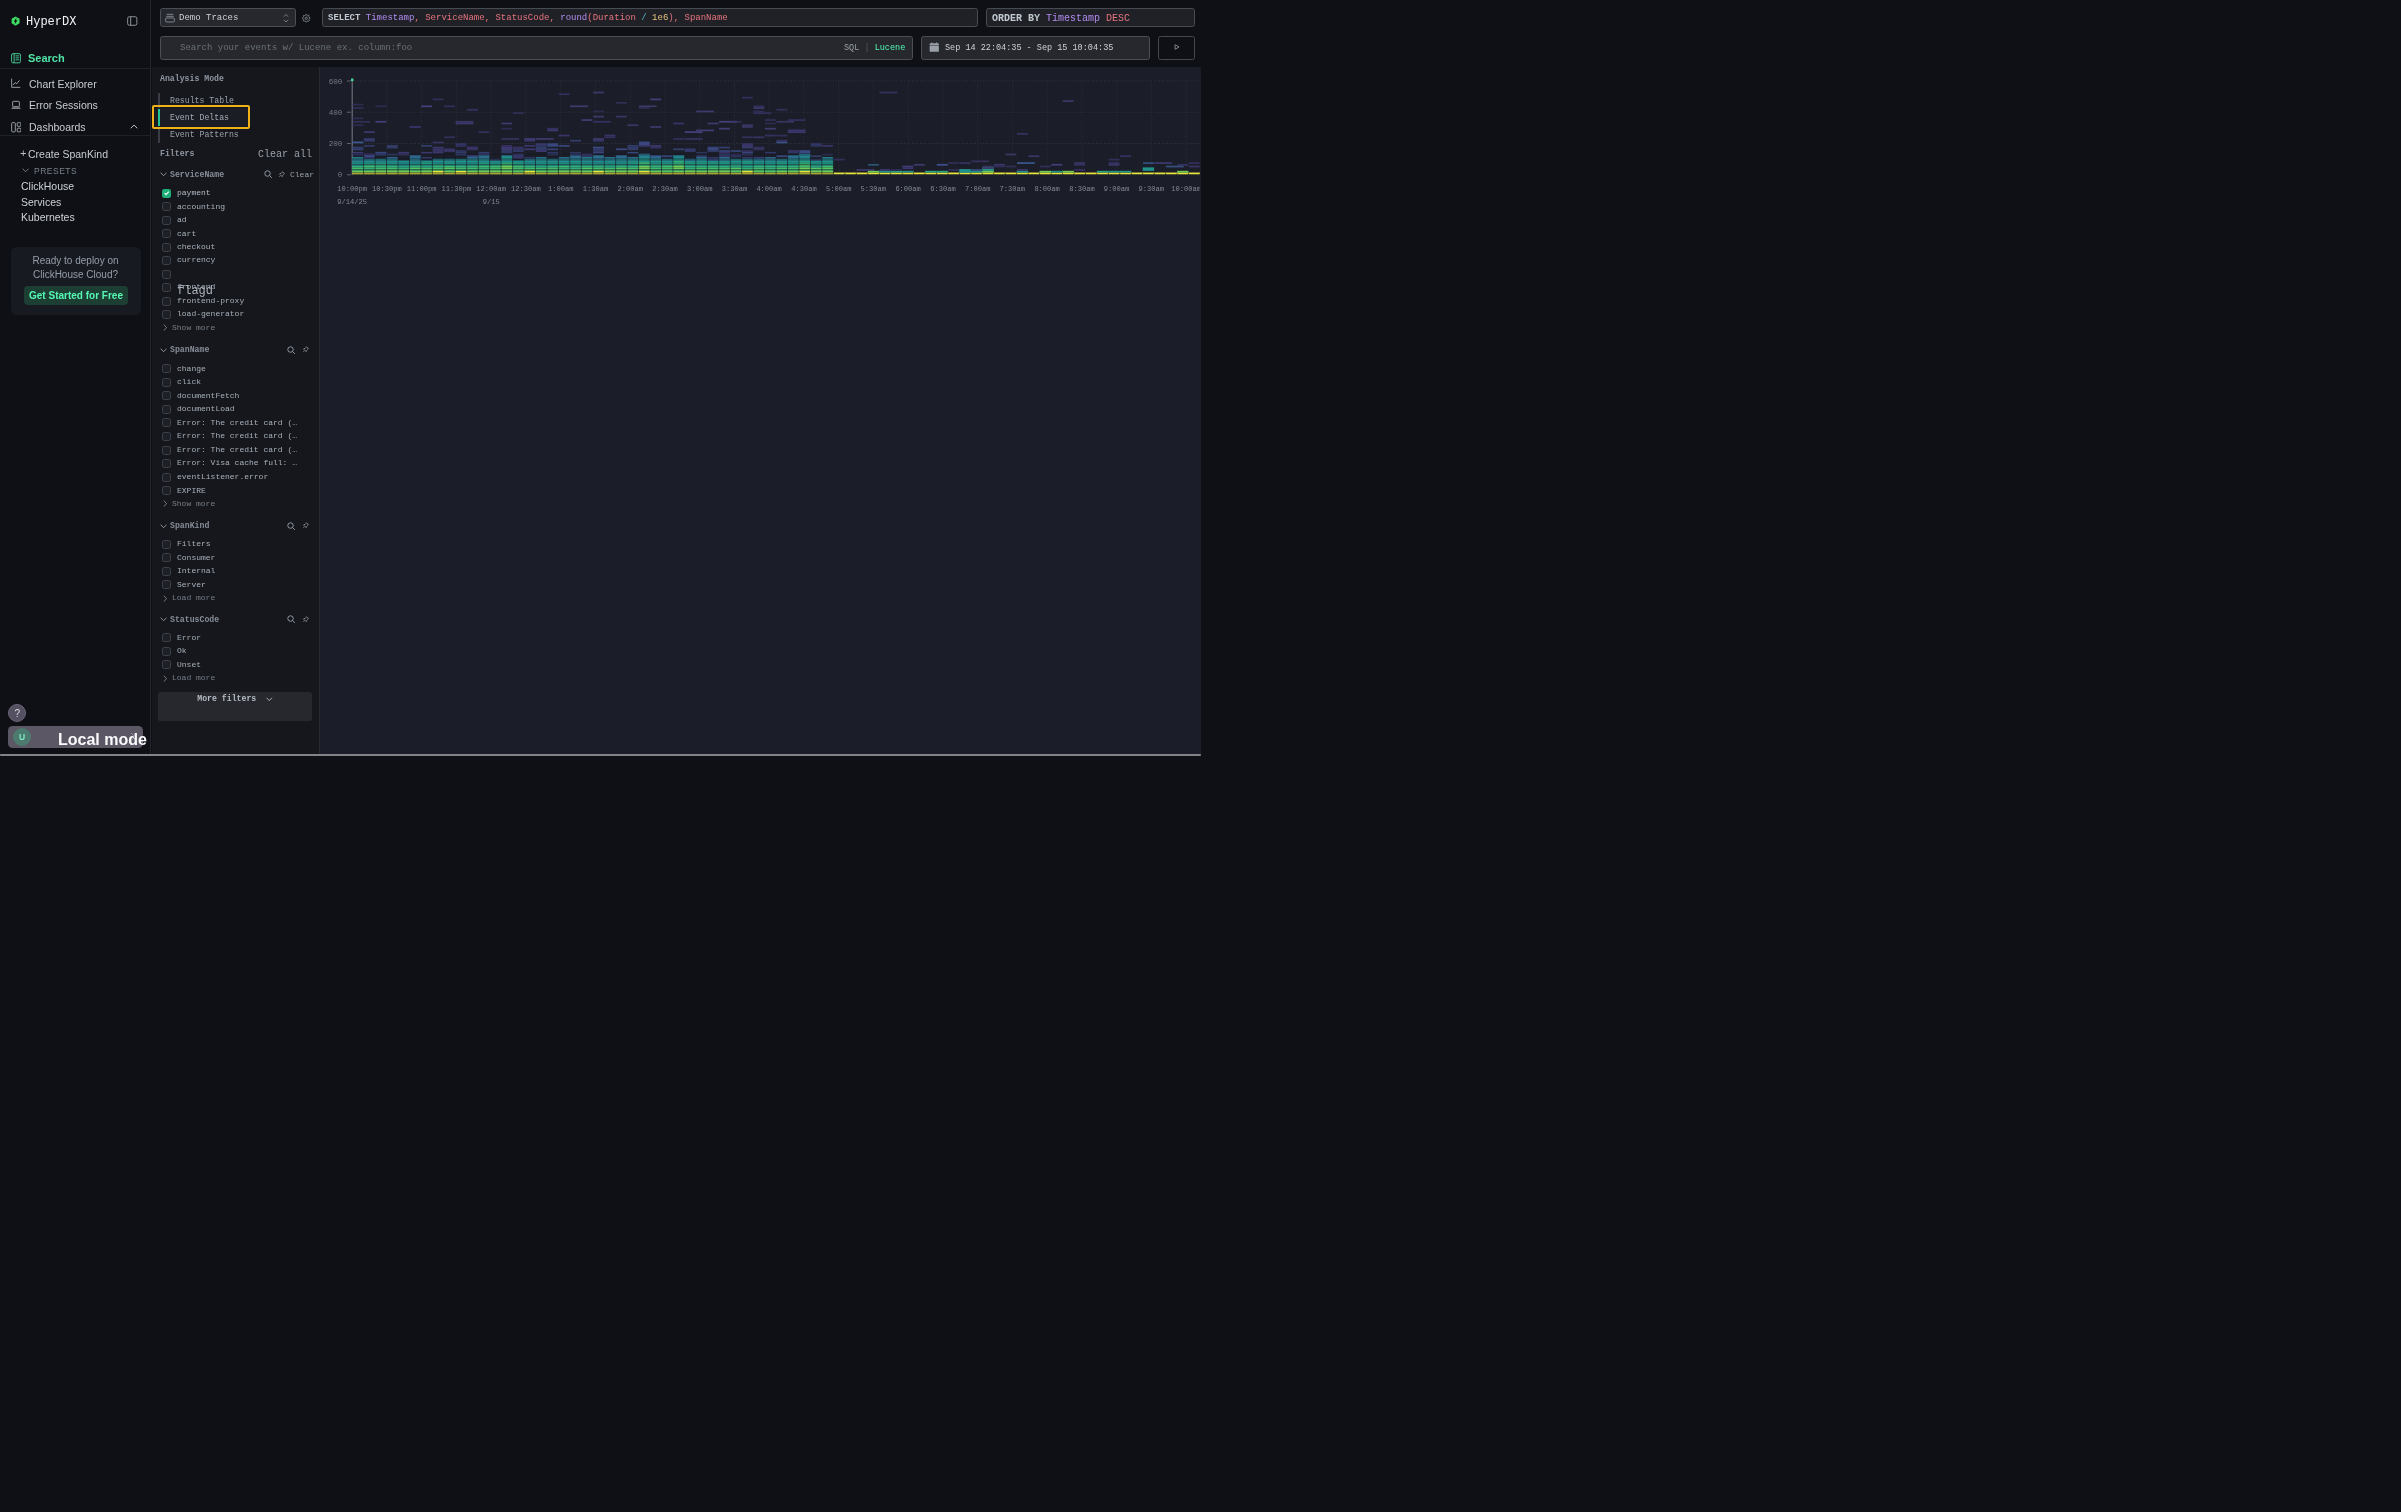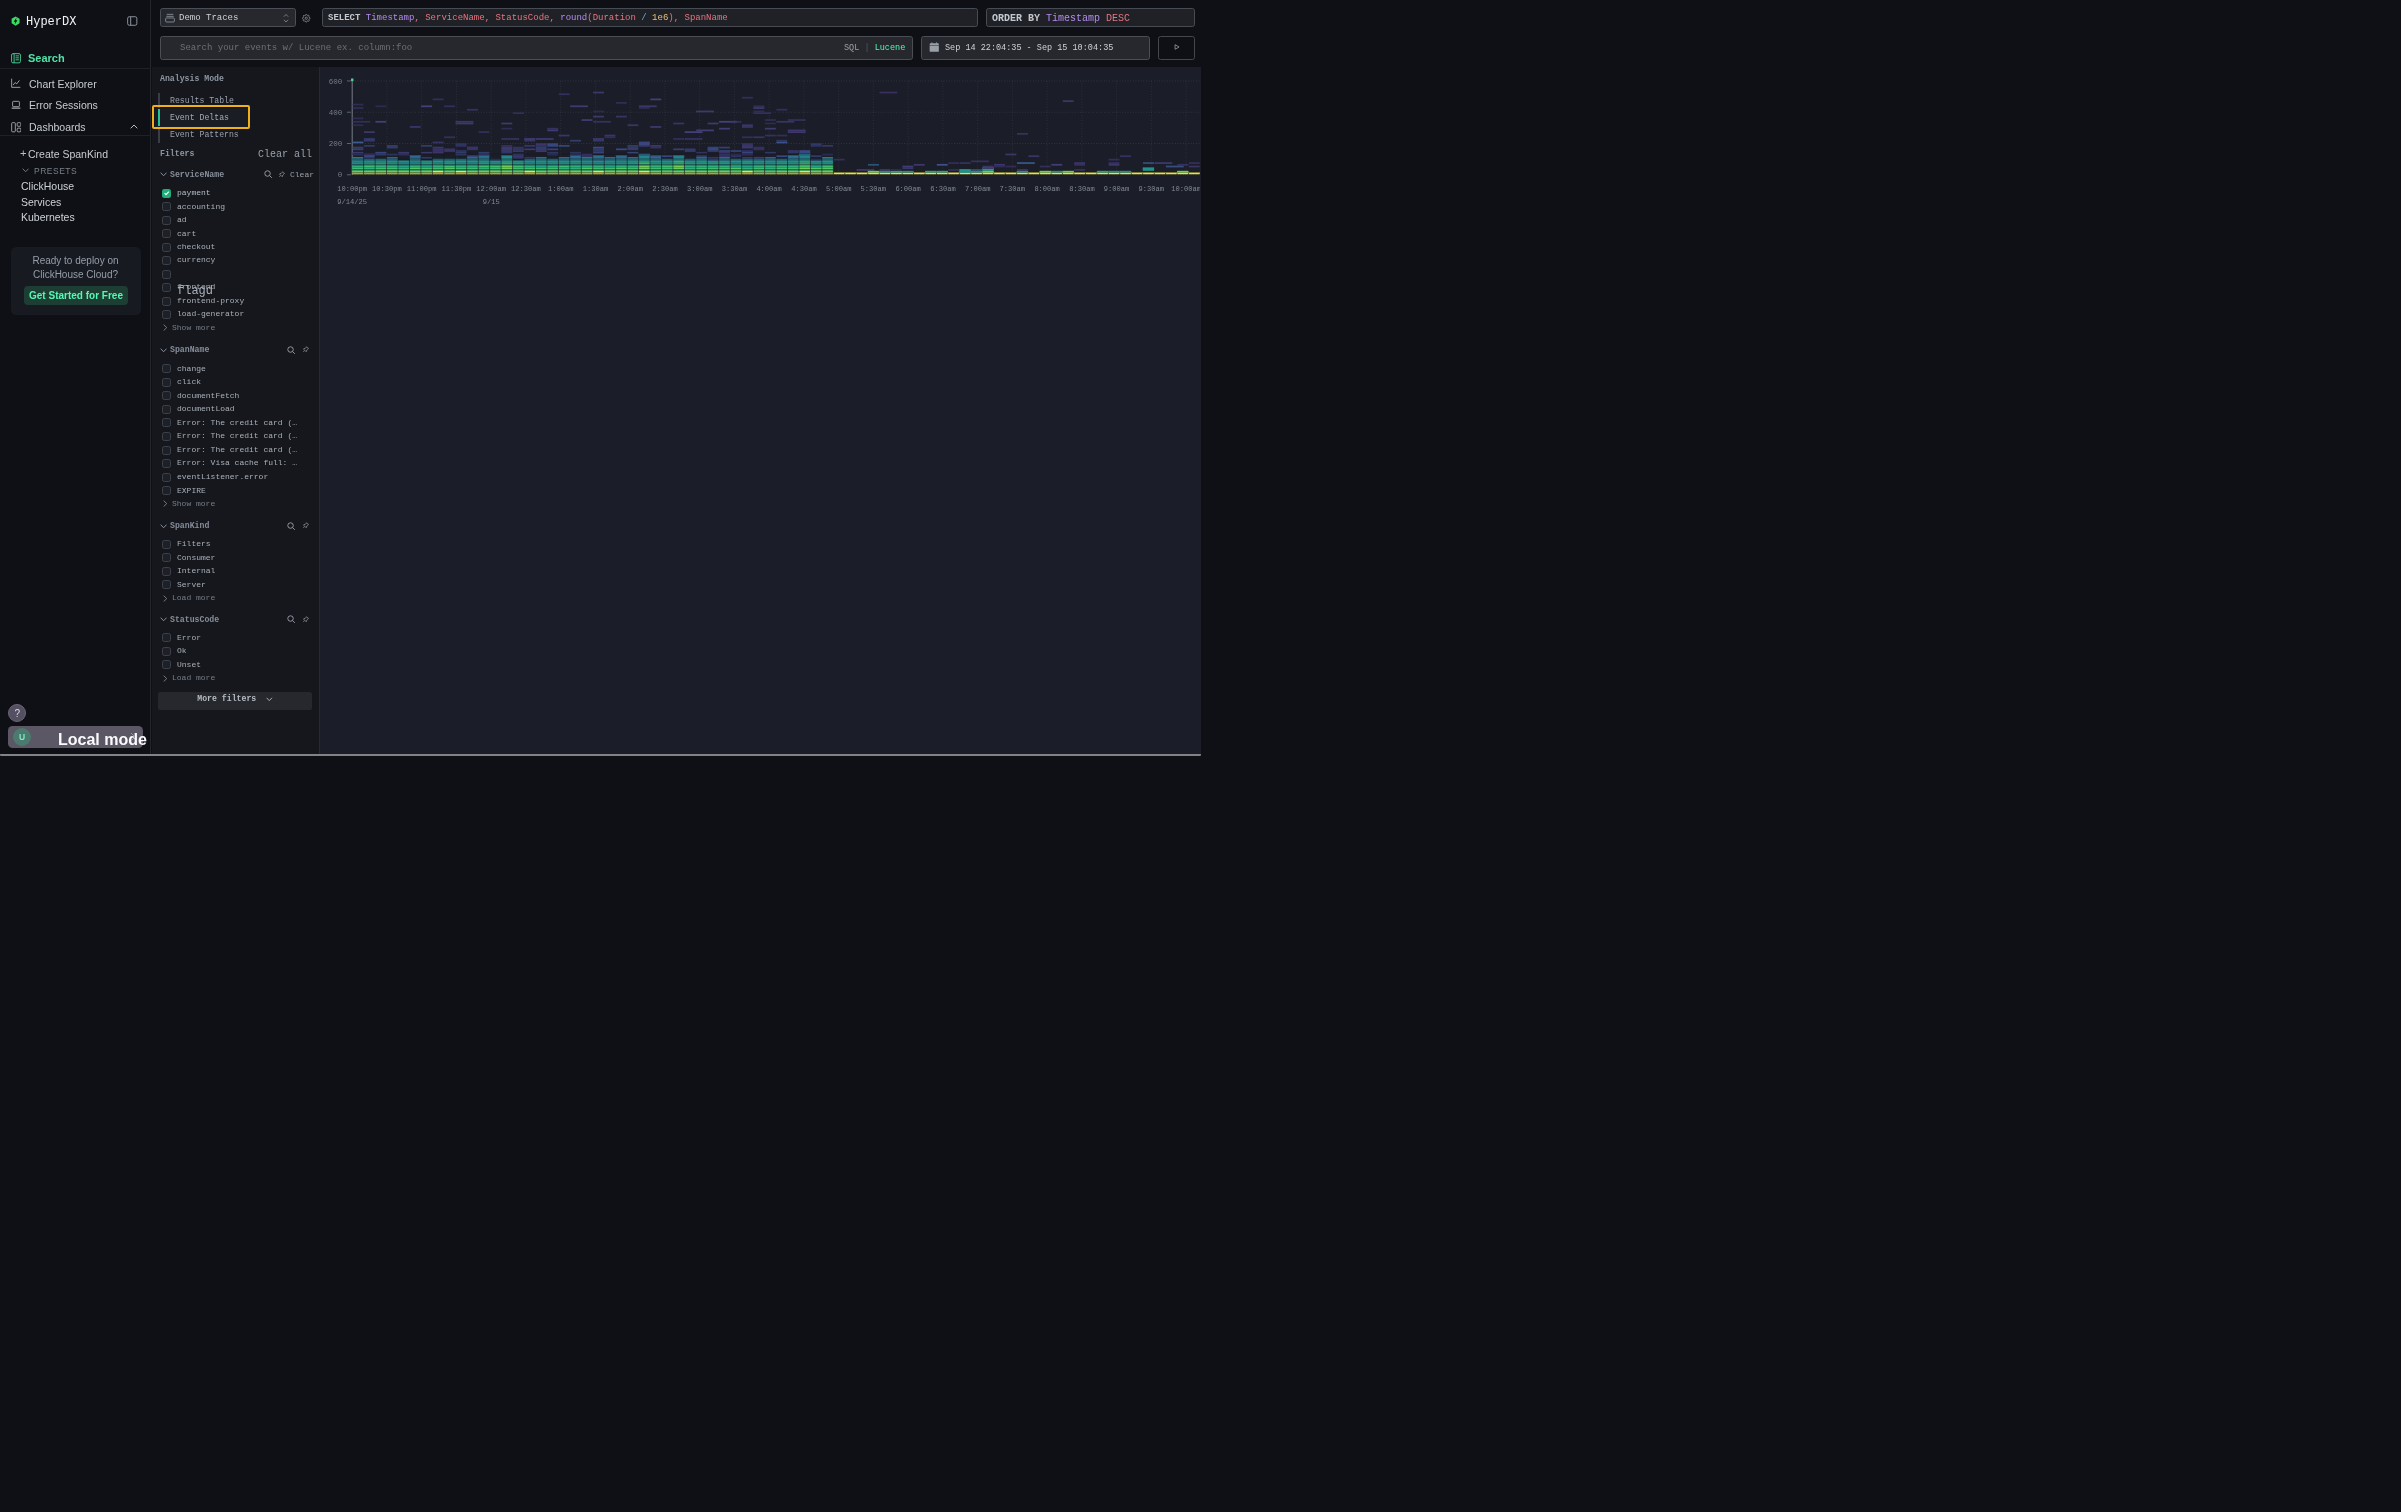--- a/index.html
+++ b/index.html
@@ -261,21 +261,21 @@
 <div class="abs" style="left:177px;top:633px;font-size:8px;color:#a9b0b9;white-space:pre">Error</div>
 <div class="abs" style="left:162px;top:647px;width:8.5px;height:8.5px;border-radius:2.3px;background:#1d2027;border:0.7px solid #3d4149"></div>
 <div class="abs" style="left:177px;top:646px;font-size:8px;color:#a9b0b9;white-space:pre">Ok</div>
 <div class="abs" style="left:162px;top:660px;width:8.5px;height:8.5px;border-radius:2.3px;background:#1d2027;border:0.7px solid #3d4149"></div>
 <div class="abs" style="left:177px;top:660px;font-size:8px;color:#a9b0b9;white-space:pre">Unset</div>
 <svg class="abs" style="left:163px;top:675px" width="4.6" height="7.2" viewBox="0 0 7 11" fill="none" stroke="#767d87" stroke-width="1.5">
     <path d="M1 1 L5.7 5.5 L1 10"></path>
   </svg>
 <div class="abs" style="left:172px;top:673px;font-size:8px;color:#767d87">Load more</div>
 
-<div class="abs" style="left:158px;top:692px;width:154px;height:18px;background:#26282e;border-radius:2.6px;text-align:center;font-size:8.2px;font-weight:bold;color:#b6bcc4;line-height:14.5px">More filters&nbsp;&nbsp;<svg style="display:inline-block;vertical-align:-0.7px" width="6.6" height="4.6" viewBox="0 0 11 7" fill="none" stroke="#b6bcc4" stroke-width="1.5">
+<div class="abs" style="left:158px;top:692px;width:154px;height:29px;background:#26282e;border-radius:2.6px;text-align:center;font-size:8.2px;font-weight:bold;color:#b6bcc4;line-height:14.5px">More filters&nbsp;&nbsp;<svg style="display:inline-block;vertical-align:-0.7px" width="6.6" height="4.6" viewBox="0 0 11 7" fill="none" stroke="#b6bcc4" stroke-width="1.5">
       <path d="M1 1 L5.5 5.7 L10 1"></path>
     </svg></div>
 
 <div class="abs" style="left:320px;top:67px;width:881px;height:687px;background:#1b1e28"></div>
 <svg class="abs" style="left:319px;top:67px" width="881" height="158" viewBox="0 0 1340.5 240">
 <line x1="50.5" y1="21.0" x2="1340.5" y2="21.0" stroke="#4a4f58" stroke-width="1" stroke-dasharray="1 3"></line>
 <line x1="50.5" y1="68.6" x2="1340.5" y2="68.6" stroke="#4a4f58" stroke-width="1" stroke-dasharray="1 3"></line>
 <line x1="50.5" y1="116.2" x2="1340.5" y2="116.2" stroke="#4a4f58" stroke-width="1" stroke-dasharray="1 3"></line>
 <line x1="50.5" y1="163.8" x2="1340.5" y2="163.8" stroke="#4a4f58" stroke-width="1" stroke-dasharray="1 3"></line>
 <line x1="103.4" y1="21.0" x2="103.4" y2="163.8" stroke="#40454f" stroke-width="1" stroke-dasharray="1 3"></line>

